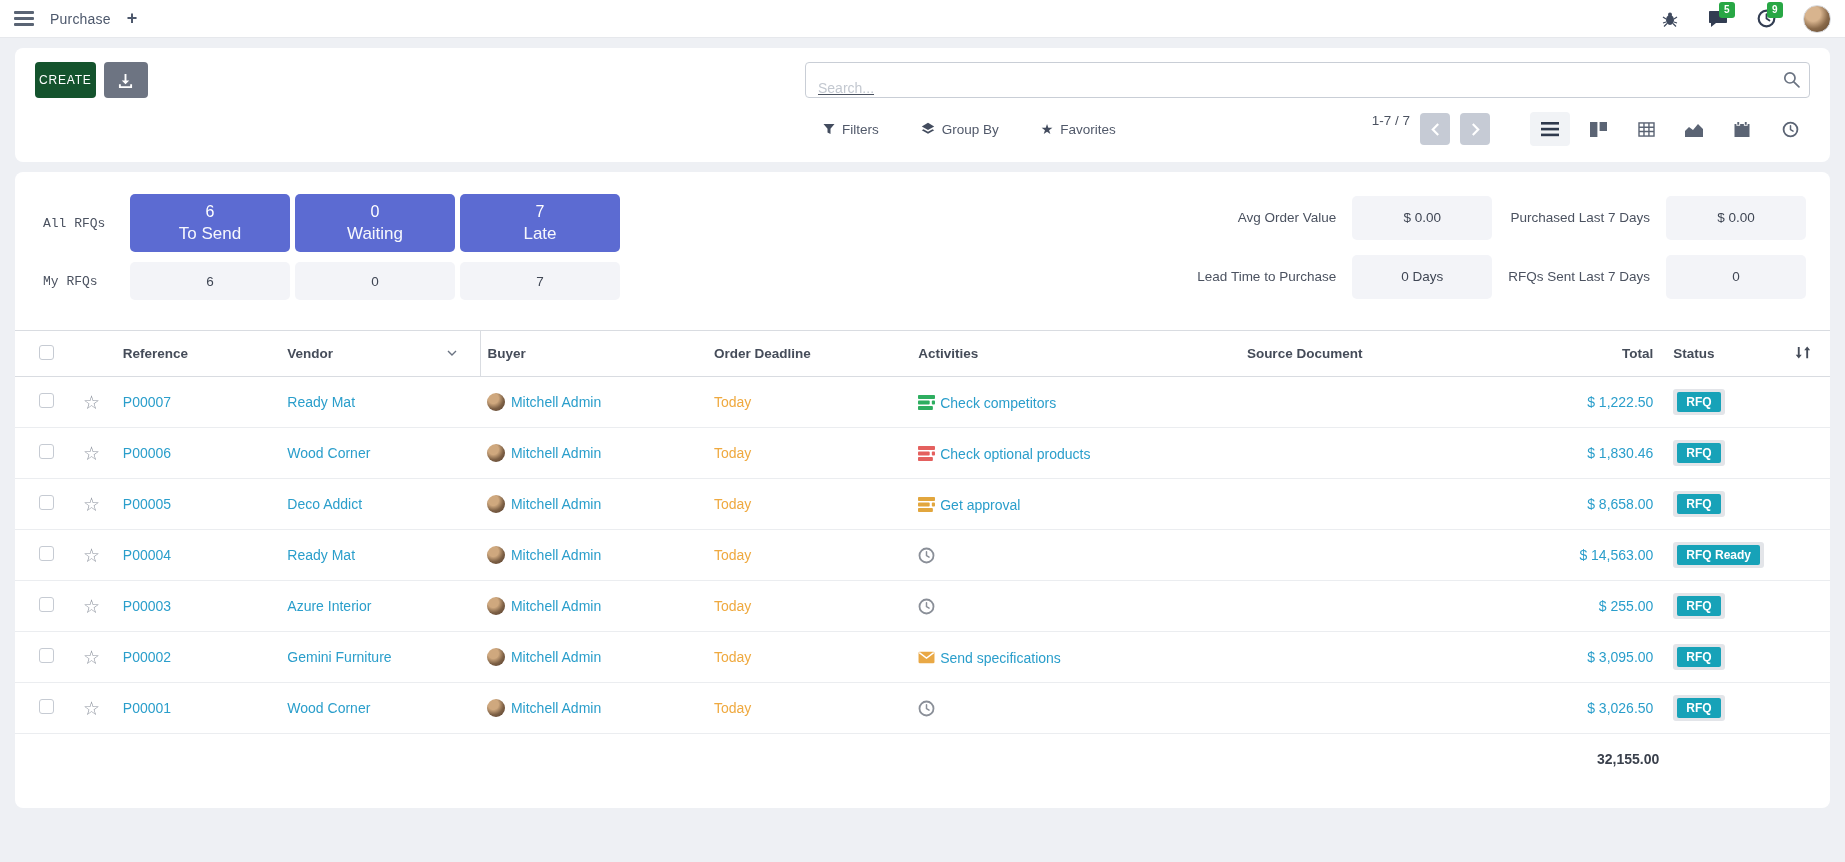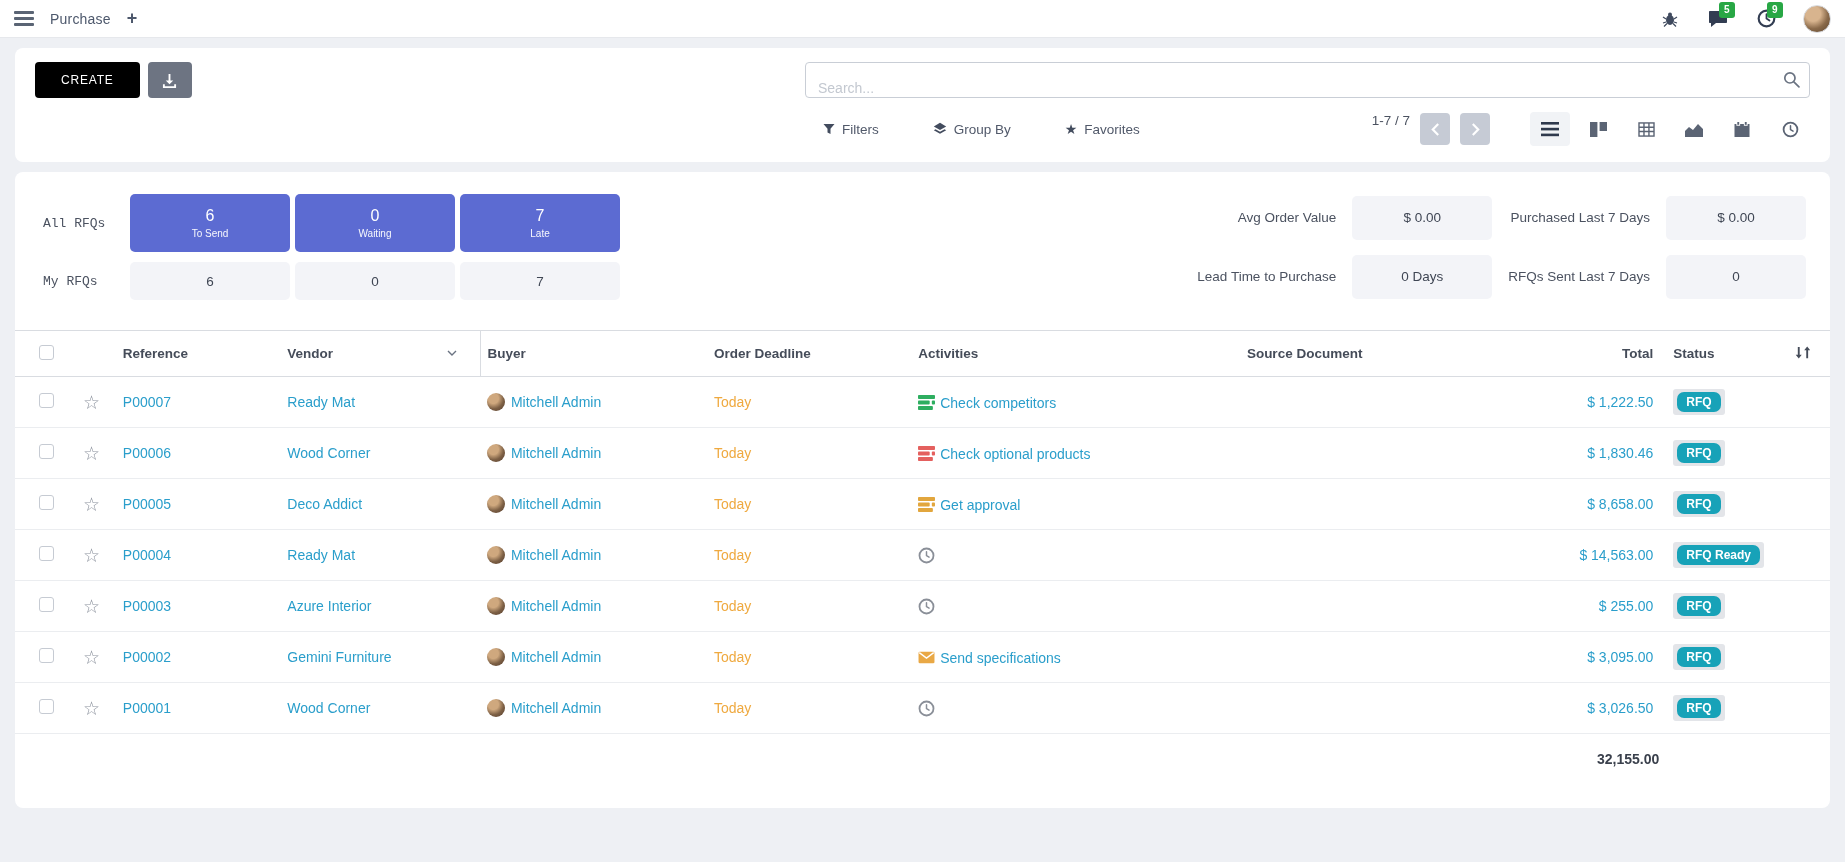--- a/index.html
+++ b/index.html
@@ -21,54 +21,54 @@
   .avatar-lg { width:28px; height:28px; border-radius:50%;
     background:radial-gradient(circle at 35% 30%, #d8b48e 0 30%, #8a6a4a 60%, #5d452e 100%); border:1px solid #d9dbe0; }
 
   
   .card { background:#fff; border-radius:8px; margin:10px 15px 0 15px; }
   .control-card { padding:14px 20px 16px 20px; display:flex; }
 
   .cp-left { width:770px; }
   .page-title { font-size:19px; color:#606b7c; margin-bottom:12px; }
   .btn-row { display:flex; gap:8px; }
-  .btn-create { background:#000000; color:#fff; border:none; border-radius:4px;
-    font-size:12px; letter-spacing:.8px; padding:11px 26px; cursor:pointer; font-family:inherit; }
+  .btn-create { background:#14532d; color:#fff; border:none; border-radius:4px;
+    font-size:12px; letter-spacing:.8px; padding:11px 4px; cursor:pointer; font-family:inherit; }
   .btn-export { background:#6d7482; color:#fff; border:none; border-radius:4px;
     width:44px; display:flex; align-items:center; justify-content:center; cursor:pointer; }
 
   .cp-right { flex:1; }
   .search-wrap { position:relative; }
   .search-input { width:100%; height:36px; border:1px solid #c9ced6; border-radius:4px;
-    padding:16px 34px 0 12px; font-size:14px; color:#4b5260; font-family:inherit; outline:none; }
+    padding:16px 34px 0 12px; font-size:14px; color:#4b5260; font-family:inherit; outline:none;text-decoration:underline; }
   .search-input::placeholder { color:#c3c8d0; }
   .search-ic { position:absolute; right:10px; top:9px; color:#6a7382; }
   .filter-row { display:flex; align-items:center; margin-top:14px; font-size:13.5px; color:#51596a; }
-  .filter-group { display:flex; gap:54px; margin-left:18px; }
+  .filter-group { display:flex; gap:42px; margin-left:18px; }
   .fbtn { display:flex; align-items:center; gap:7px; cursor:pointer; }
   .fbtn svg, .fbtn .star-glyph { color:#434c5e; }
   .star-glyph { font-size:14px; line-height:1; }
   .pager { margin-left:auto; display:flex; gap:10px; }
   .pager-text { font-size:13.5px; color:#4b5260; }
   .pager-btn { width:30px; height:32px; background:#c6cbd5; border:none; border-radius:4px;
     color:#fff; font-size:15px; cursor:pointer; display:flex; align-items:center; justify-content:center; }
   .view-switcher { display:flex; gap:8px; margin-left:40px; }
   .vs-btn { width:40px; height:34px; display:flex; align-items:center; justify-content:center;
     border-radius:4px; color:#5b6474; cursor:pointer; }
   .vs-btn.active { background:#f1f3f6; color:#2f3a4d; }
 
   
   .main-card { padding:0; }
   .dash { display:flex; padding:22px 24px 16px 14px; }
   .dash-left { display:grid; grid-template-columns:96px 160px 160px 160px; column-gap:5px; row-gap:10px; align-items:center; }
   .dash-rowlab { font-size:13px; color:#4b5260; padding-left:14px;font-family:Liberation Mono, monospace; }
   .stat-blue { background:#5c6bd2; border-radius:5px; height:58px; color:#fff;
     display:flex; flex-direction:column; align-items:center; justify-content:center; cursor:pointer; }
   .stat-blue .num { font-size:16px; margin-bottom:3px; }
-  .stat-blue .lab { font-size:10px; opacity:.95; }
+  .stat-blue .lab { font-size:17px; opacity:.95; }
   .stat-gray { background:#f3f4f8; border-radius:5px; height:38px; color:#3f4654; font-size:13.5px;
     display:flex; align-items:center; justify-content:center; cursor:pointer; }
   .dash-right { margin-left:auto; display:grid; grid-template-columns:auto 140px auto 140px;
     column-gap:16px; row-gap:12px; align-items:center; }
   .kpi-label { font-size:13.5px; color:#4b5260; text-align:right; }
   .kpi-value { background:#f3f4f8; border-radius:5px; height:44px; font-size:13.5px; color:#3f4654;
     display:flex; align-items:center; justify-content:center; }
 
   
   table { width:100%; border-collapse:collapse; margin-top:14px; font-size:14px; }
@@ -91,21 +91,21 @@
   .star { font-size:19px; color:#8d939e; cursor:pointer; }
   a.lnk { color:#2a9ecb; text-decoration:none; cursor:pointer; }
   .deadline { color:#efa93f; }
   .avatar-sm { display:inline-block; width:18px; height:18px; border-radius:50%; vertical-align:-4px; margin-right:6px;
     background:radial-gradient(circle at 35% 30%, #cfa87e 0 30%, #7d6045 60%, #52392a 100%); }
   .act-ic { display:inline-flex; width:17px; height:17px; vertical-align:-3px; margin-right:5px; cursor:pointer; }
   .act-ic svg { width:100%; height:100%; }
   .total-val { color:#2a9ecb; }
   .badge-wrap { display:inline-block; background:#e3e5e9; padding:3px 4px; border-radius:3px; }
   .badge { display:inline-block; background:#17a2b8; color:#fff; font-size:12px; font-weight:bold;
-    padding:3px 9px; border-radius:7px; white-space:nowrap; }
+    padding:3px 9px; border-radius:2px; white-space:nowrap; }
   tfoot td { height:50px; border-top:1px solid #cdd0d6; font-weight:bold; color:#3a404c; font-size:14px; }
   .card-bottom-pad { height:24px; }
 
   .hdr-ic { color:#454c59; }
 </style>
 </head>
 <body>
 
 <div class="navbar">
   <div class="nav-left">

